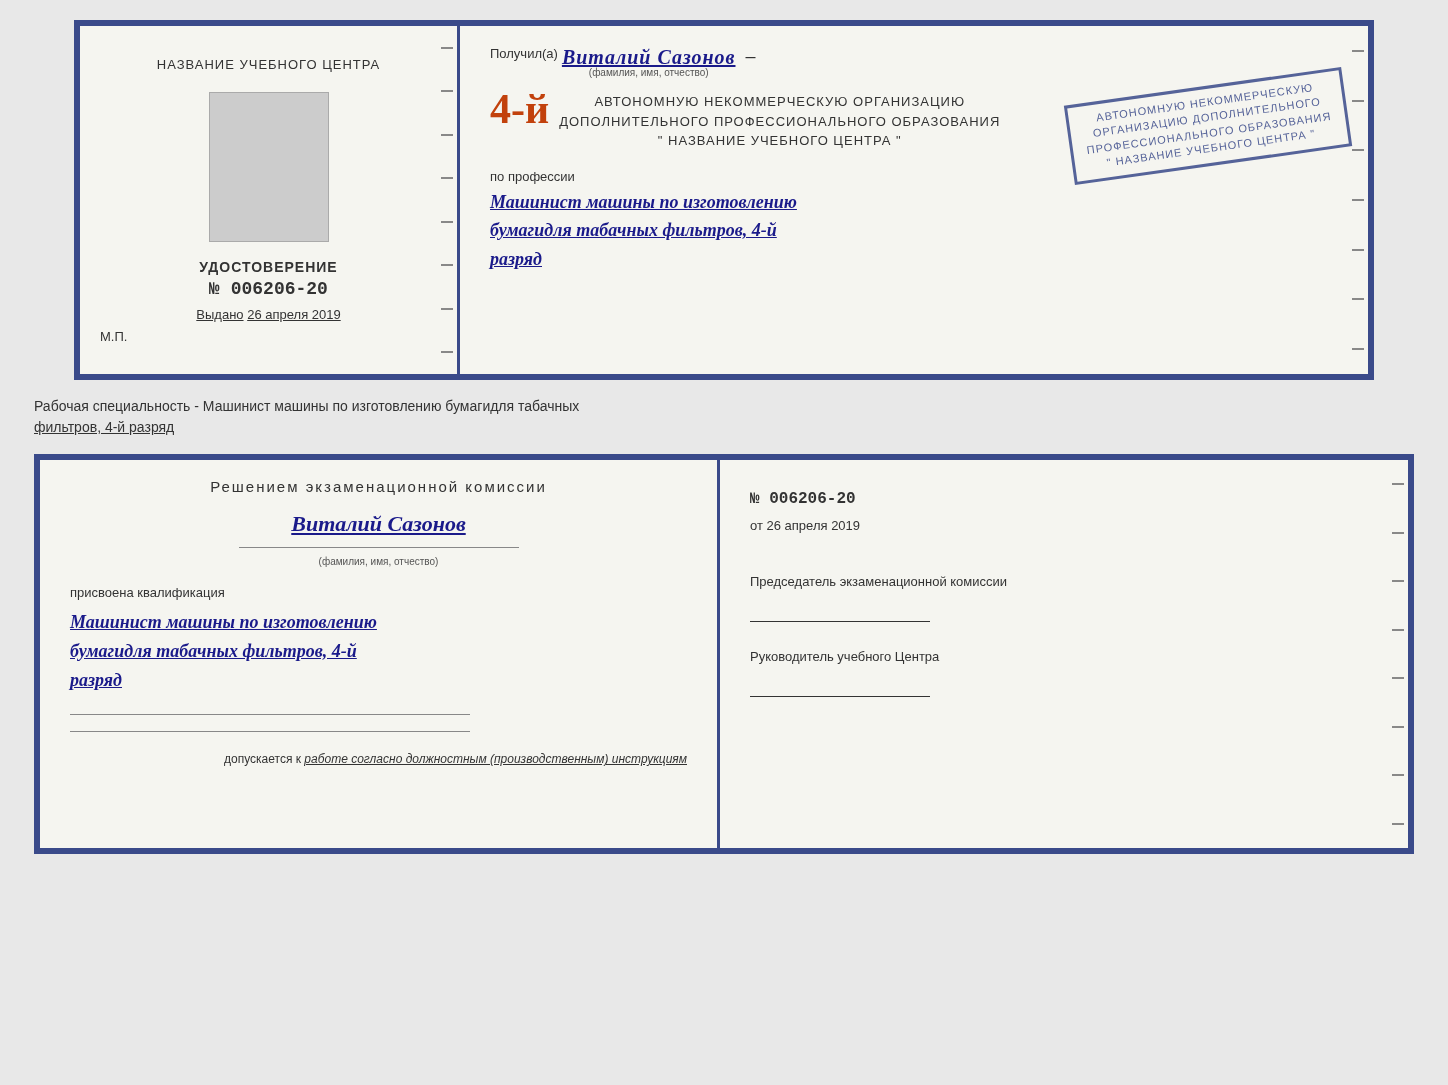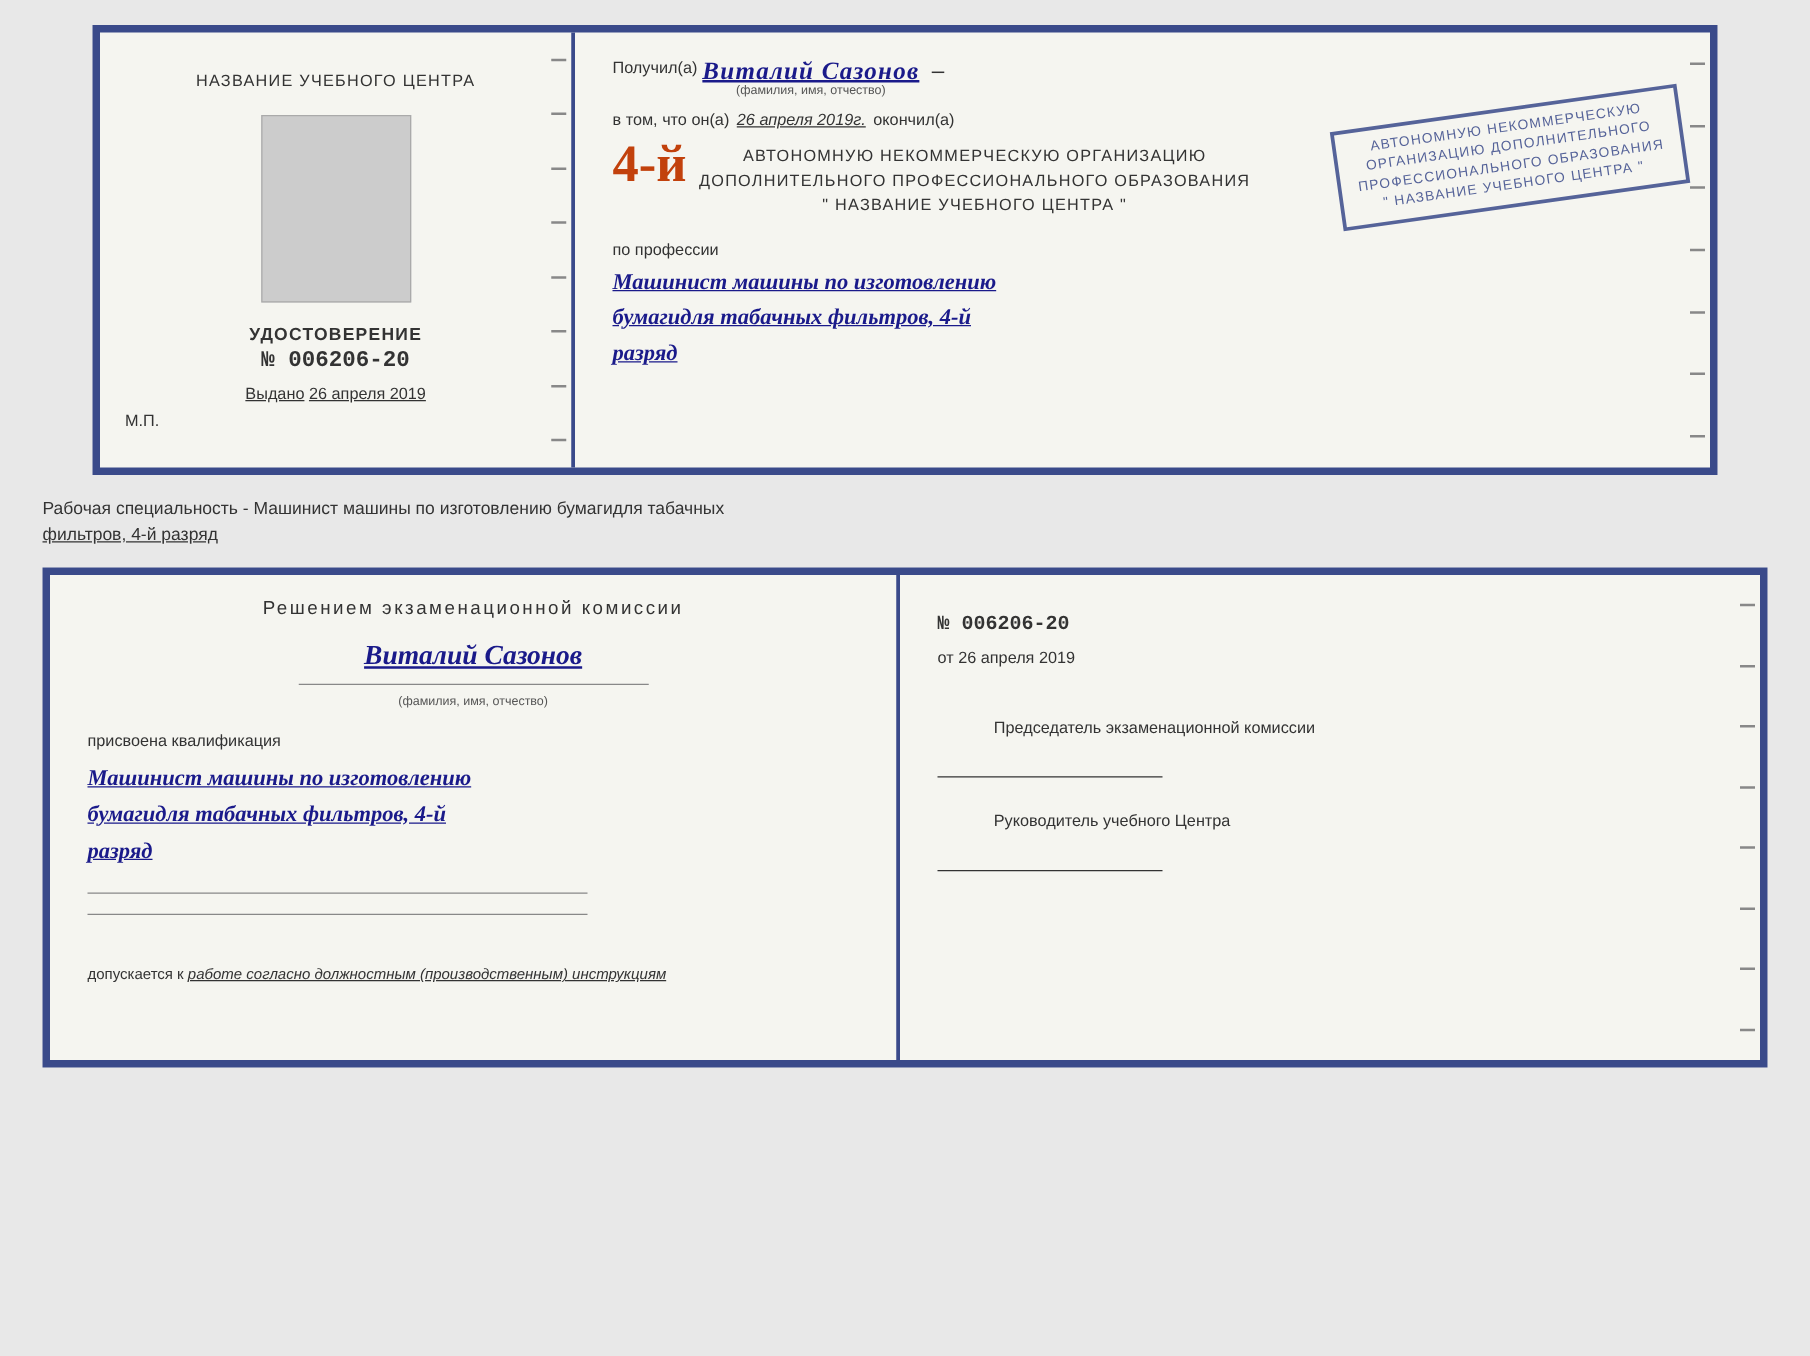--- a/index.html
+++ b/index.html
@@ -331,21 +331,20 @@
       font-size: 13px;
       color: #333;
       margin-bottom: 24px;
     }
 
     .official-label {
       font-size: 13px;
       color: #333;
       margin-bottom: 30px;
       line-height: 1.4;
-      margin-left: 45px;
     }
 
     .signature-line {
       width: 180px;
       height: 1px;
       background: #333;
       margin-bottom: 6px;
     }
 
     .right-dashes-bottom {
@@ -400,25 +399,20 @@
 
     <div class="cert-right-row1">
       <span class="cert-recipient-label">Получил(а)</span>
       <div style="display:flex;flex-direction:column;align-items:center;">
         <span class="cert-recipient-name">Виталий Сазонов</span>
         <span class="cert-fio-small">(фамилия, имя, отчество)</span>
       </div>
       <span style="margin-left:10px;font-size:18px;"> –</span>
     </div>
 
-    <div class="cert-row2">
-      <span>в том, что он(а)</span>
-      <span class="cert-date-underline">26 апреля 2019г.</span>
-      <span>окончил(а)</span>
-    </div>
 
     <div style="display:flex;align-items:flex-start;gap:10px;">
       <span class="big-4">4-й</span>
       <div class="cert-org-block">
         <p>АВТОНОМНУЮ НЕКОММЕРЧЕСКУЮ ОРГАНИЗАЦИЮ</p>
         <p>ДОПОЛНИТЕЛЬНОГО ПРОФЕССИОНАЛЬНОГО ОБРАЗОВАНИЯ</p>
         <p>" НАЗВАНИЕ УЧЕБНОГО ЦЕНТРА "</p>
       </div>
     </div>
 
@@ -467,21 +461,21 @@
     <p class="kvali-label">присвоена квалификация</p>
 
     <div class="profession-large">
       <span>Машинист машины по изготовлению</span><br>
       <span>бумагидля табачных фильтров, 4-й</span><br>
       <span>разряд</span>
     </div>
     <div class="separator-line" style="width:400px;"></div>
     <div class="separator-line" style="width:400px;"></div>
 
-    <div class="допускается-row" style="margin-top:32px;">
+    <div class="допускается-row" style="margin-top:12px;text-align:right;">
       <span>допускается к</span>
       <span class="italic-underline">работе согласно должностным (производственным) инструкциям</span>
     </div>
   </div>
 
   <div class="cert-bottom-right">
 
     <p class="prot-number">№  006206-20</p>
 
     <p class="prot-date">

